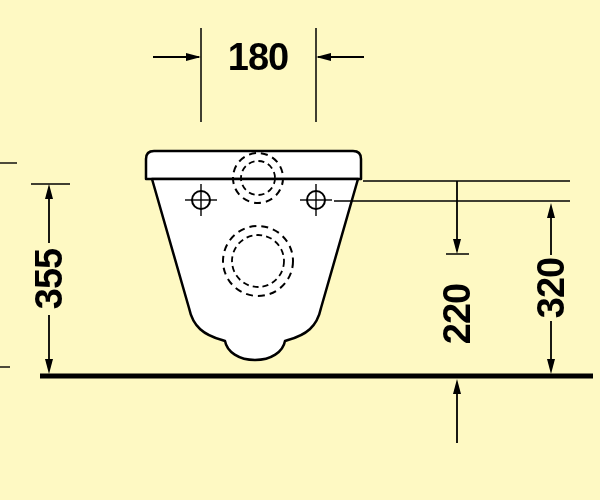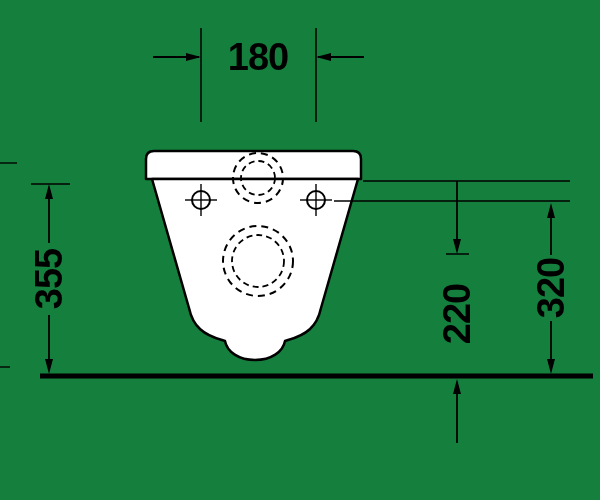--- a/index.html
+++ b/index.html
@@ -3,21 +3,21 @@
 <meta charset="utf-8">
 <style>
   html, body {
     margin: 0;
     padding: 0;
     background: #ffffff;
   }
   .page {
     width: 600px;
     height: 500px;
-    background: #15803d;
+    background: #fef9c3;
     position: relative;
     overflow: hidden;
   }
   svg { display: block; }
   .outline { fill: #ffffff; stroke: #000; stroke-width: 2.5; stroke-linejoin: round; }
   .thin    { stroke: #000; stroke-width: 1.4; fill: none; }
   .ext     { stroke: #000; stroke-width: 1.5; fill: none; }
   .dim     { stroke: #000; stroke-width: 1.8; fill: none; }
   .dashed  { stroke: #000; stroke-width: 2; fill: none; stroke-dasharray: 7 5; }
   .dashed2 { stroke: #000; stroke-width: 1.8; fill: none; stroke-dasharray: 6 4; }

